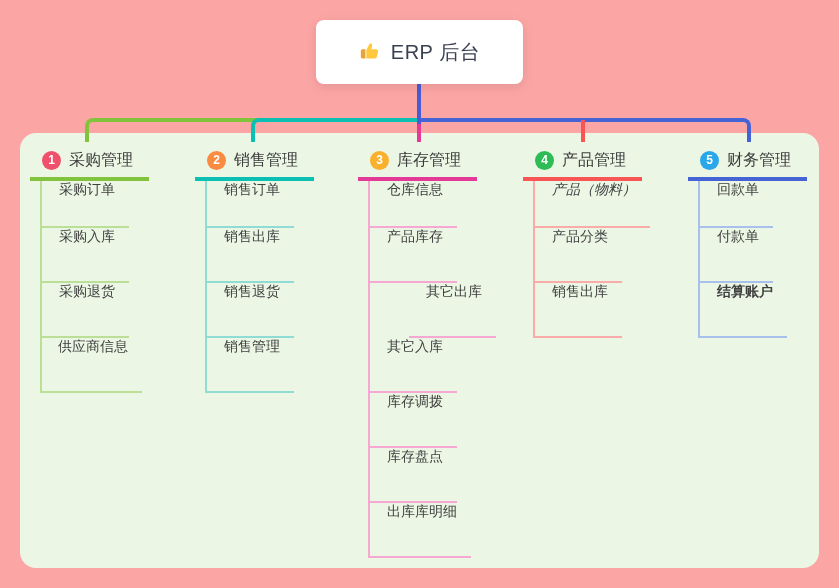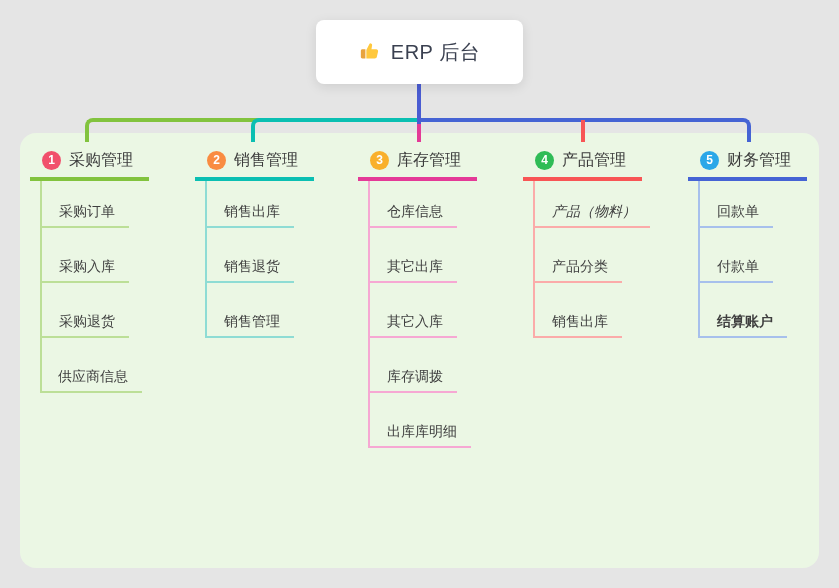--- a/index.html
+++ b/index.html
@@ -1,18 +1,18 @@
 <!DOCTYPE html>
 <html><head>
 <meta charset="utf-8">
 <style>
   * { margin: 0; padding: 0; box-sizing: border-box; }
   html, body { width: 839px; height: 588px; background: #ffffff; overflow: hidden;
     font-family: "Liberation Sans", "DejaVu Sans", sans-serif; }
-  .stage { position: relative; width: 839px; height: 588px; background: #e5e5e5; }
+  .stage { position: relative; width: 839px; height: 588px; background: #fca5a5; }
 
   .panel { position: absolute; left: 20px; top: 133px; width: 799px; height: 435px;
     background: #EBF7E4; border-radius: 16px; }
 
   .root-node { position: absolute; left: 316px; top: 20px; width: 207px; height: 64px;
     background: #ffffff; border-radius: 8px; box-shadow: 0 3px 12px rgba(0,0,0,0.10);
     display: flex; align-items: center; justify-content: center; gap: 10px; }
   .root-title { font-size: 20px; color: #3A4050; letter-spacing: 0.5px; }
   .thumb-icon { width: 22px; height: 22px; display: inline-flex; }
 
@@ -24,21 +24,21 @@
 
   .branch { position: absolute; }
   .branch-header { display: inline-flex; align-items: center; gap: 8px;
     padding: 2px 16px 6px 12px; border-bottom: 4px solid; min-width: 118px; cursor: default; }
   .badge { width: 19px; height: 19px; border-radius: 50%; color: #ffffff;
     font-size: 12px; font-weight: bold; display: inline-flex; align-items: center;
     justify-content: center; flex: 0 0 auto; }
   .branch-label { font-size: 16px; color: #3C3C3C; line-height: 22px; white-space: nowrap; }
 
   .children { margin-left: 10px; border-left: 2px solid; width: fit-content; }
-  .child { height: 55px; display: flex; align-items: flex-end;
+  .child { height: 55px; display: flex; 
     padding: 0 14px 7px 17px; border-bottom: 2px solid; width: fit-content; }
   .child:first-child { height: 47px; }
   .child-label { font-size: 14px; color: #3F3F3F; white-space: nowrap; line-height: 16px; }
 </style>
 </head>
 <body>
 
 <div class="stage">
 
   <div class="panel"></div>
@@ -84,20 +84,23 @@
         </div>
   </div>
 
   <div class="branch" style="left: 195px; top: 147px;">
     <div class="branch-header" style="border-bottom-color: rgb(11, 191, 178);">
       <span class="badge" style="background: rgb(249, 140, 65);">2</span>
       <span class="branch-label">销售管理</span>
     </div>
     <div class="children" style="border-left-color: rgb(142, 220, 212);">
           <div class="child" style="border-bottom-color: rgb(142, 220, 212);">
+            <span class="child-label">销售订单</span>
+          </div>
+          <div class="child" style="border-bottom-color: rgb(142, 220, 212);">
             <span class="child-label">销售出库</span>
           </div>
           <div class="child" style="border-bottom-color: rgb(142, 220, 212);">
             <span class="child-label">销售退货</span>
           </div>
           <div class="child" style="border-bottom-color: rgb(142, 220, 212);">
             <span class="child-label">销售管理</span>
           </div>
         </div>
   </div>
@@ -105,27 +108,33 @@
   <div class="branch" style="left: 358px; top: 147px;">
     <div class="branch-header" style="border-bottom-color: rgb(228, 58, 151);">
       <span class="badge" style="background: rgb(249, 176, 44);">3</span>
       <span class="branch-label">库存管理</span>
     </div>
     <div class="children" style="border-left-color: rgb(246, 168, 211);">
           <div class="child" style="border-bottom-color: rgb(246, 168, 211);">
             <span class="child-label">仓库信息</span>
           </div>
           <div class="child" style="border-bottom-color: rgb(246, 168, 211);">
+            <span class="child-label">产品库存</span>
+          </div>
+          <div class="child" style="border-bottom-color: rgb(246, 168, 211); margin-left: 39px;">
             <span class="child-label">其它出库</span>
           </div>
           <div class="child" style="border-bottom-color: rgb(246, 168, 211);">
             <span class="child-label">其它入库</span>
           </div>
           <div class="child" style="border-bottom-color: rgb(246, 168, 211);">
             <span class="child-label">库存调拨</span>
+          </div>
+          <div class="child" style="border-bottom-color: rgb(246, 168, 211);">
+            <span class="child-label">库存盘点</span>
           </div>
           <div class="child" style="border-bottom-color: rgb(246, 168, 211);">
             <span class="child-label">出库库明细</span>
           </div>
         </div>
   </div>
 
   <div class="branch" style="left: 523px; top: 147px;">
     <div class="branch-header" style="border-bottom-color: rgb(248, 85, 85);">
       <span class="badge" style="background: rgb(47, 188, 86);">4</span>

